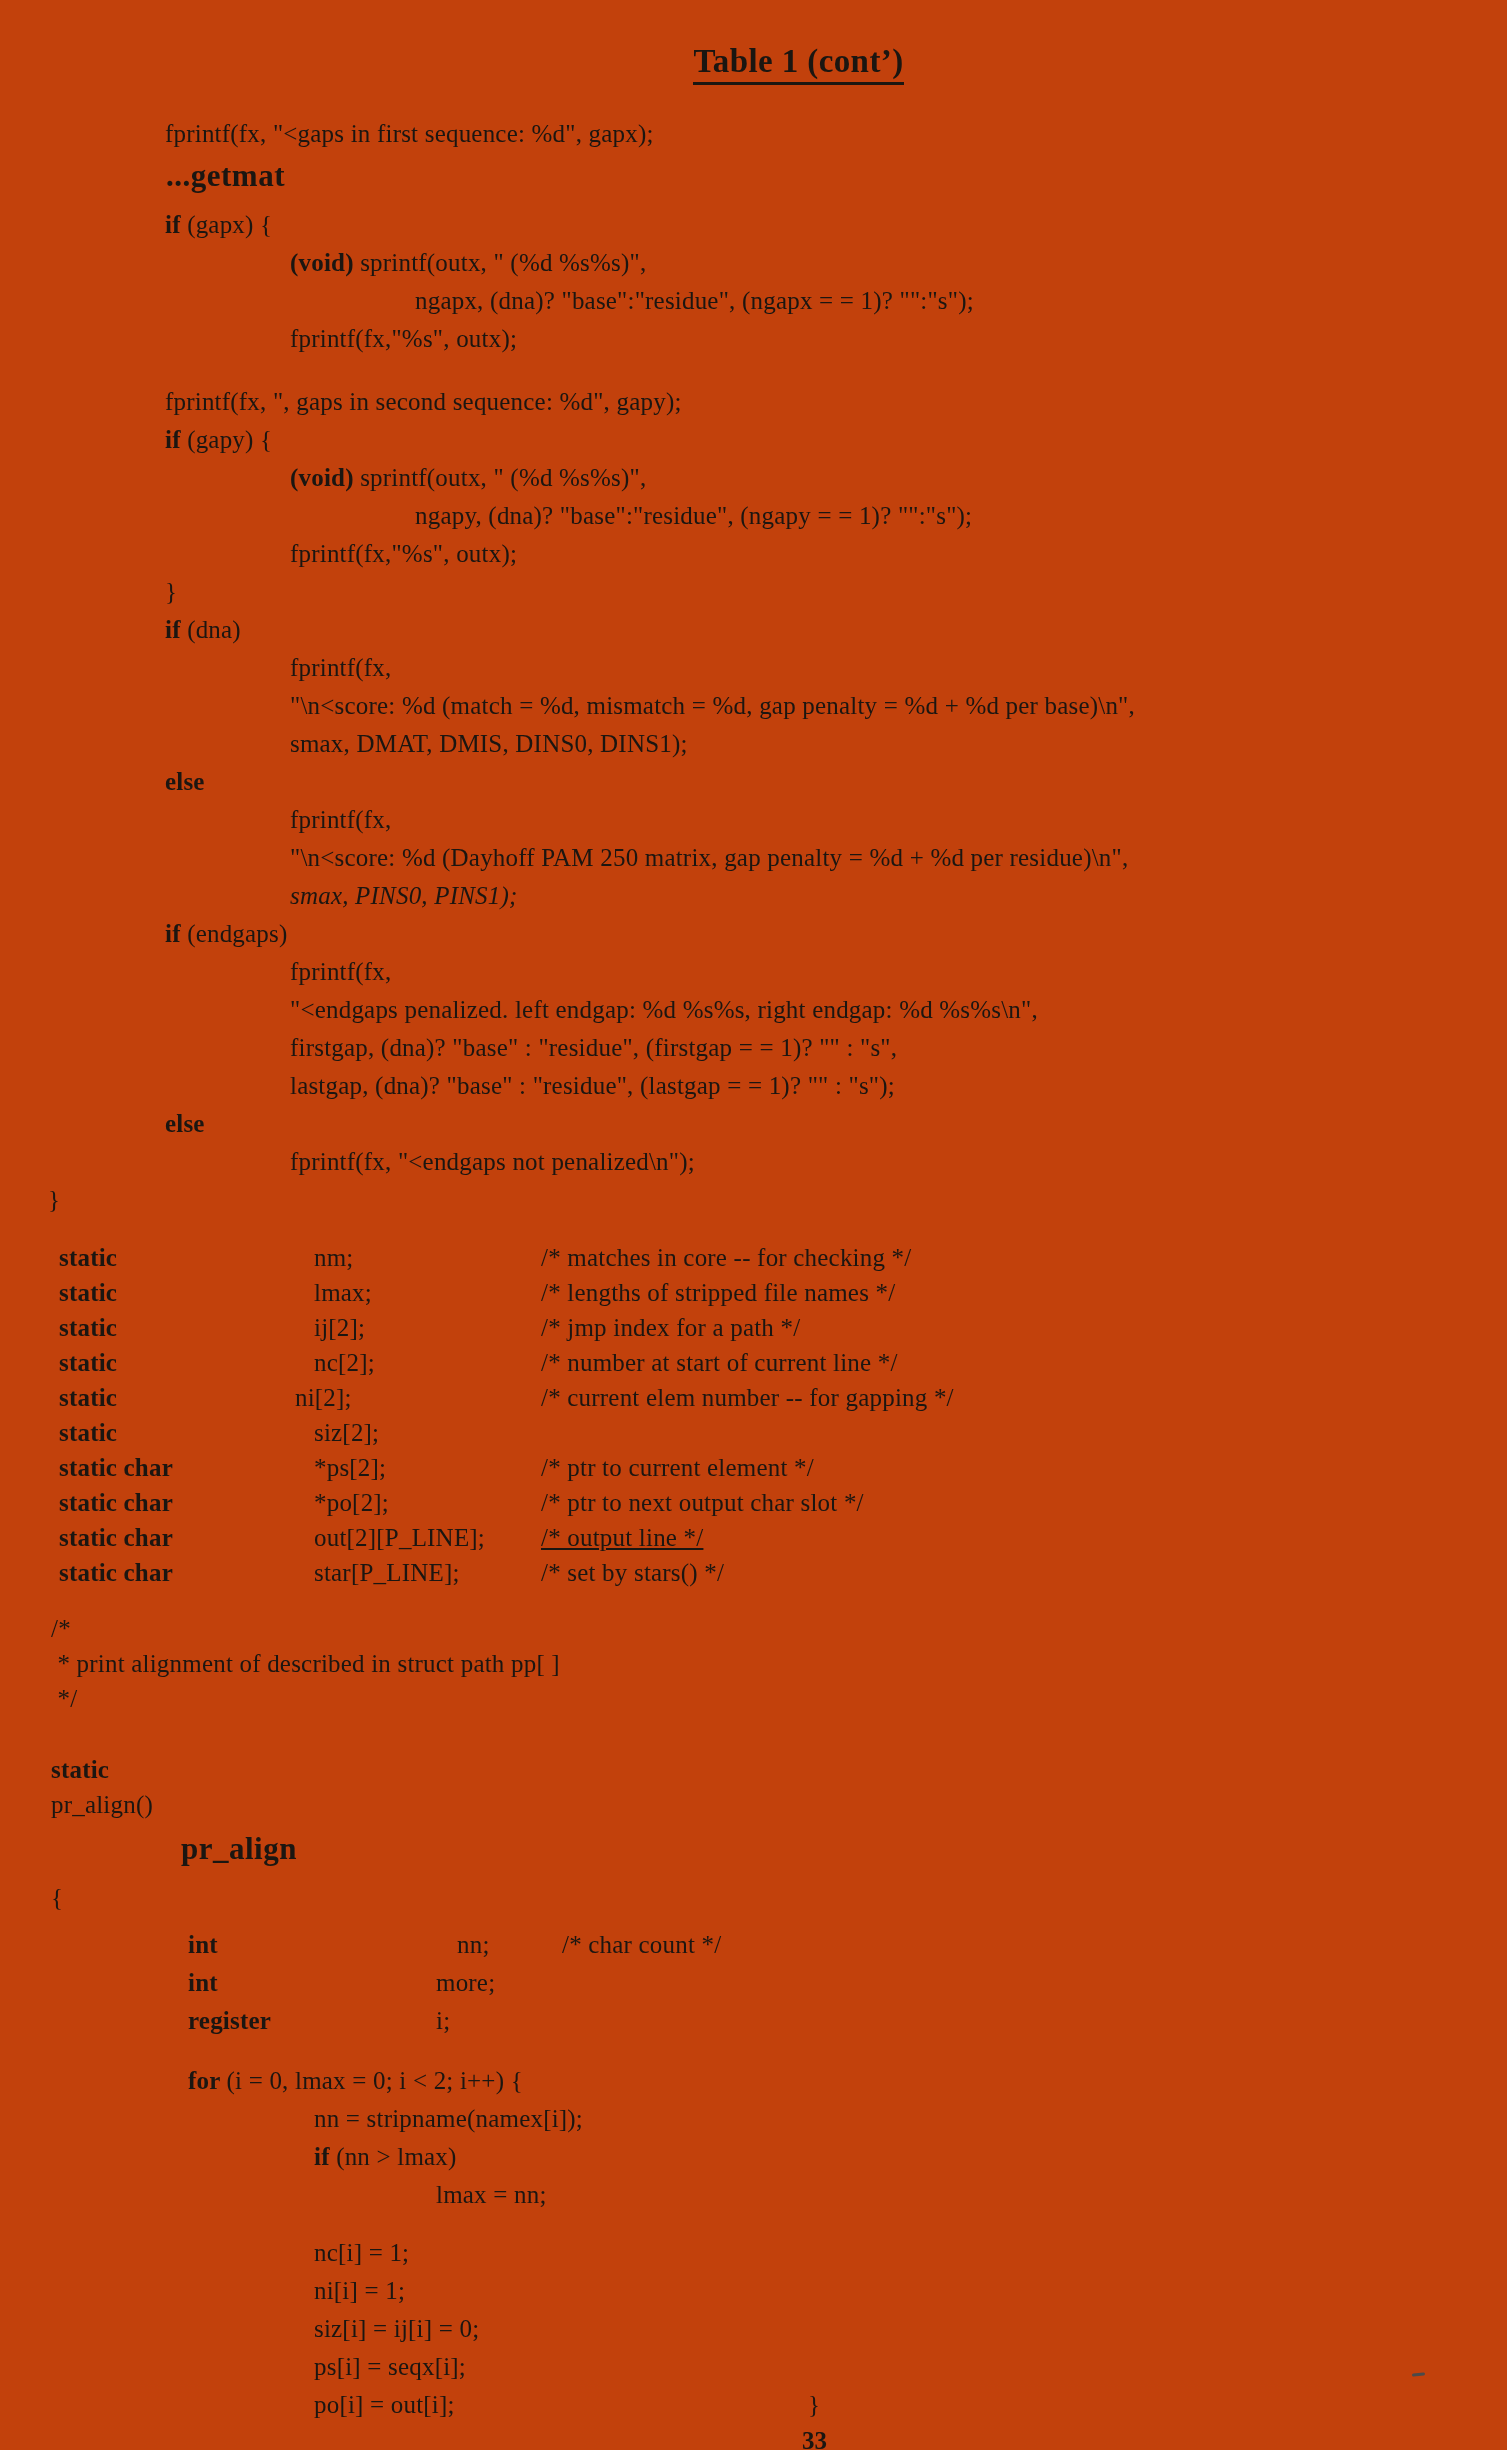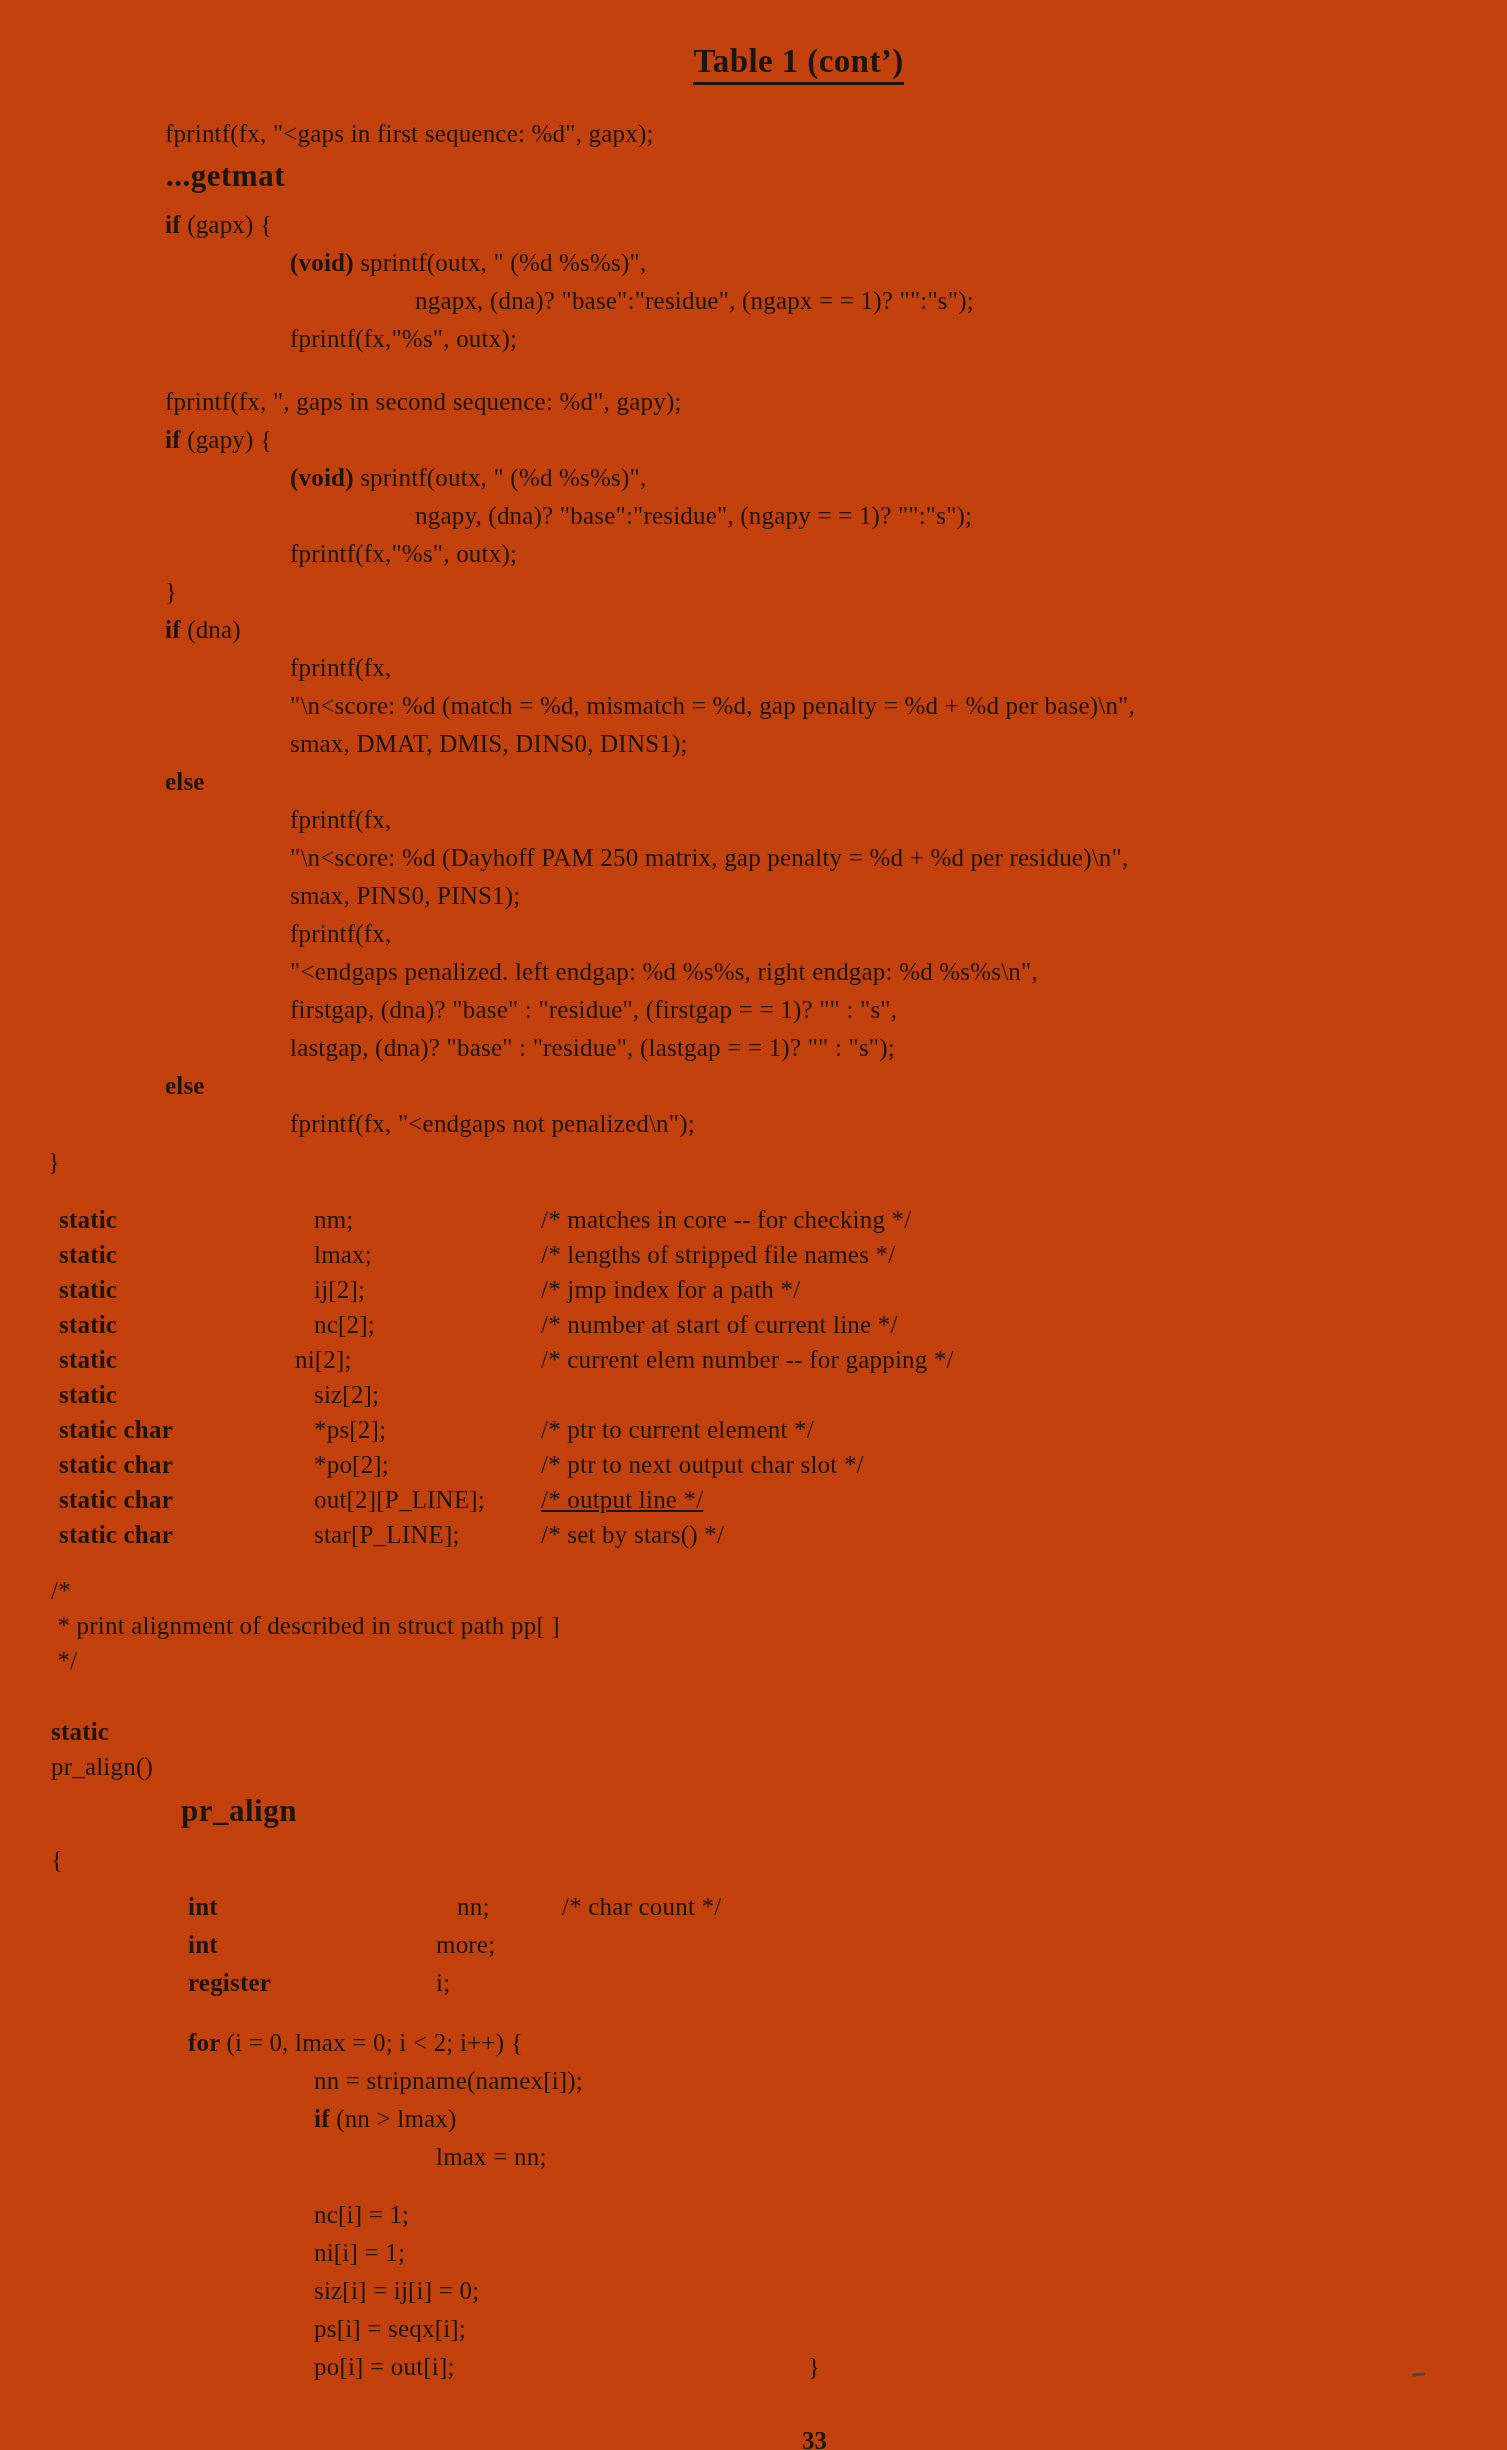--- a/index.html
+++ b/index.html
@@ -100,21 +100,24 @@
       <div class="line">
         <span class="col" style="left: 165px;"><span class="b">else</span></span>
       </div>
       <div class="line">
         <span class="col" style="left: 290px;"><span>fprintf(fx,</span></span>
       </div>
       <div class="line">
         <span class="col" style="left: 290px;"><span>"\n&lt;score: %d (Dayhoff PAM 250 matrix, gap penalty = %d + %d per residue)\n",</span></span>
       </div>
       <div class="line">
-        <span class="col" style="left: 290px;"><span>smax, PINS0, PINS1);</span></span>
+        <span class="col" style="left: 290px; font-style: italic;"><span>smax, PINS0, PINS1);</span></span>
+      </div>
+      <div class="line">
+        <span class="col" style="left: 165px;"><span class="b">if </span><span>(endgaps)</span></span>
       </div>
       <div class="line">
         <span class="col" style="left: 290px;"><span>fprintf(fx,</span></span>
       </div>
       <div class="line">
         <span class="col" style="left: 290px;"><span>"&lt;endgaps penalized. left endgap: %d %s%s, right endgap: %d %s%s\n",</span></span>
       </div>
       <div class="line">
         <span class="col" style="left: 290px;"><span>firstgap, (dna)? "base" : "residue", (firstgap = = 1)? "" : "s",</span></span>
       </div>

